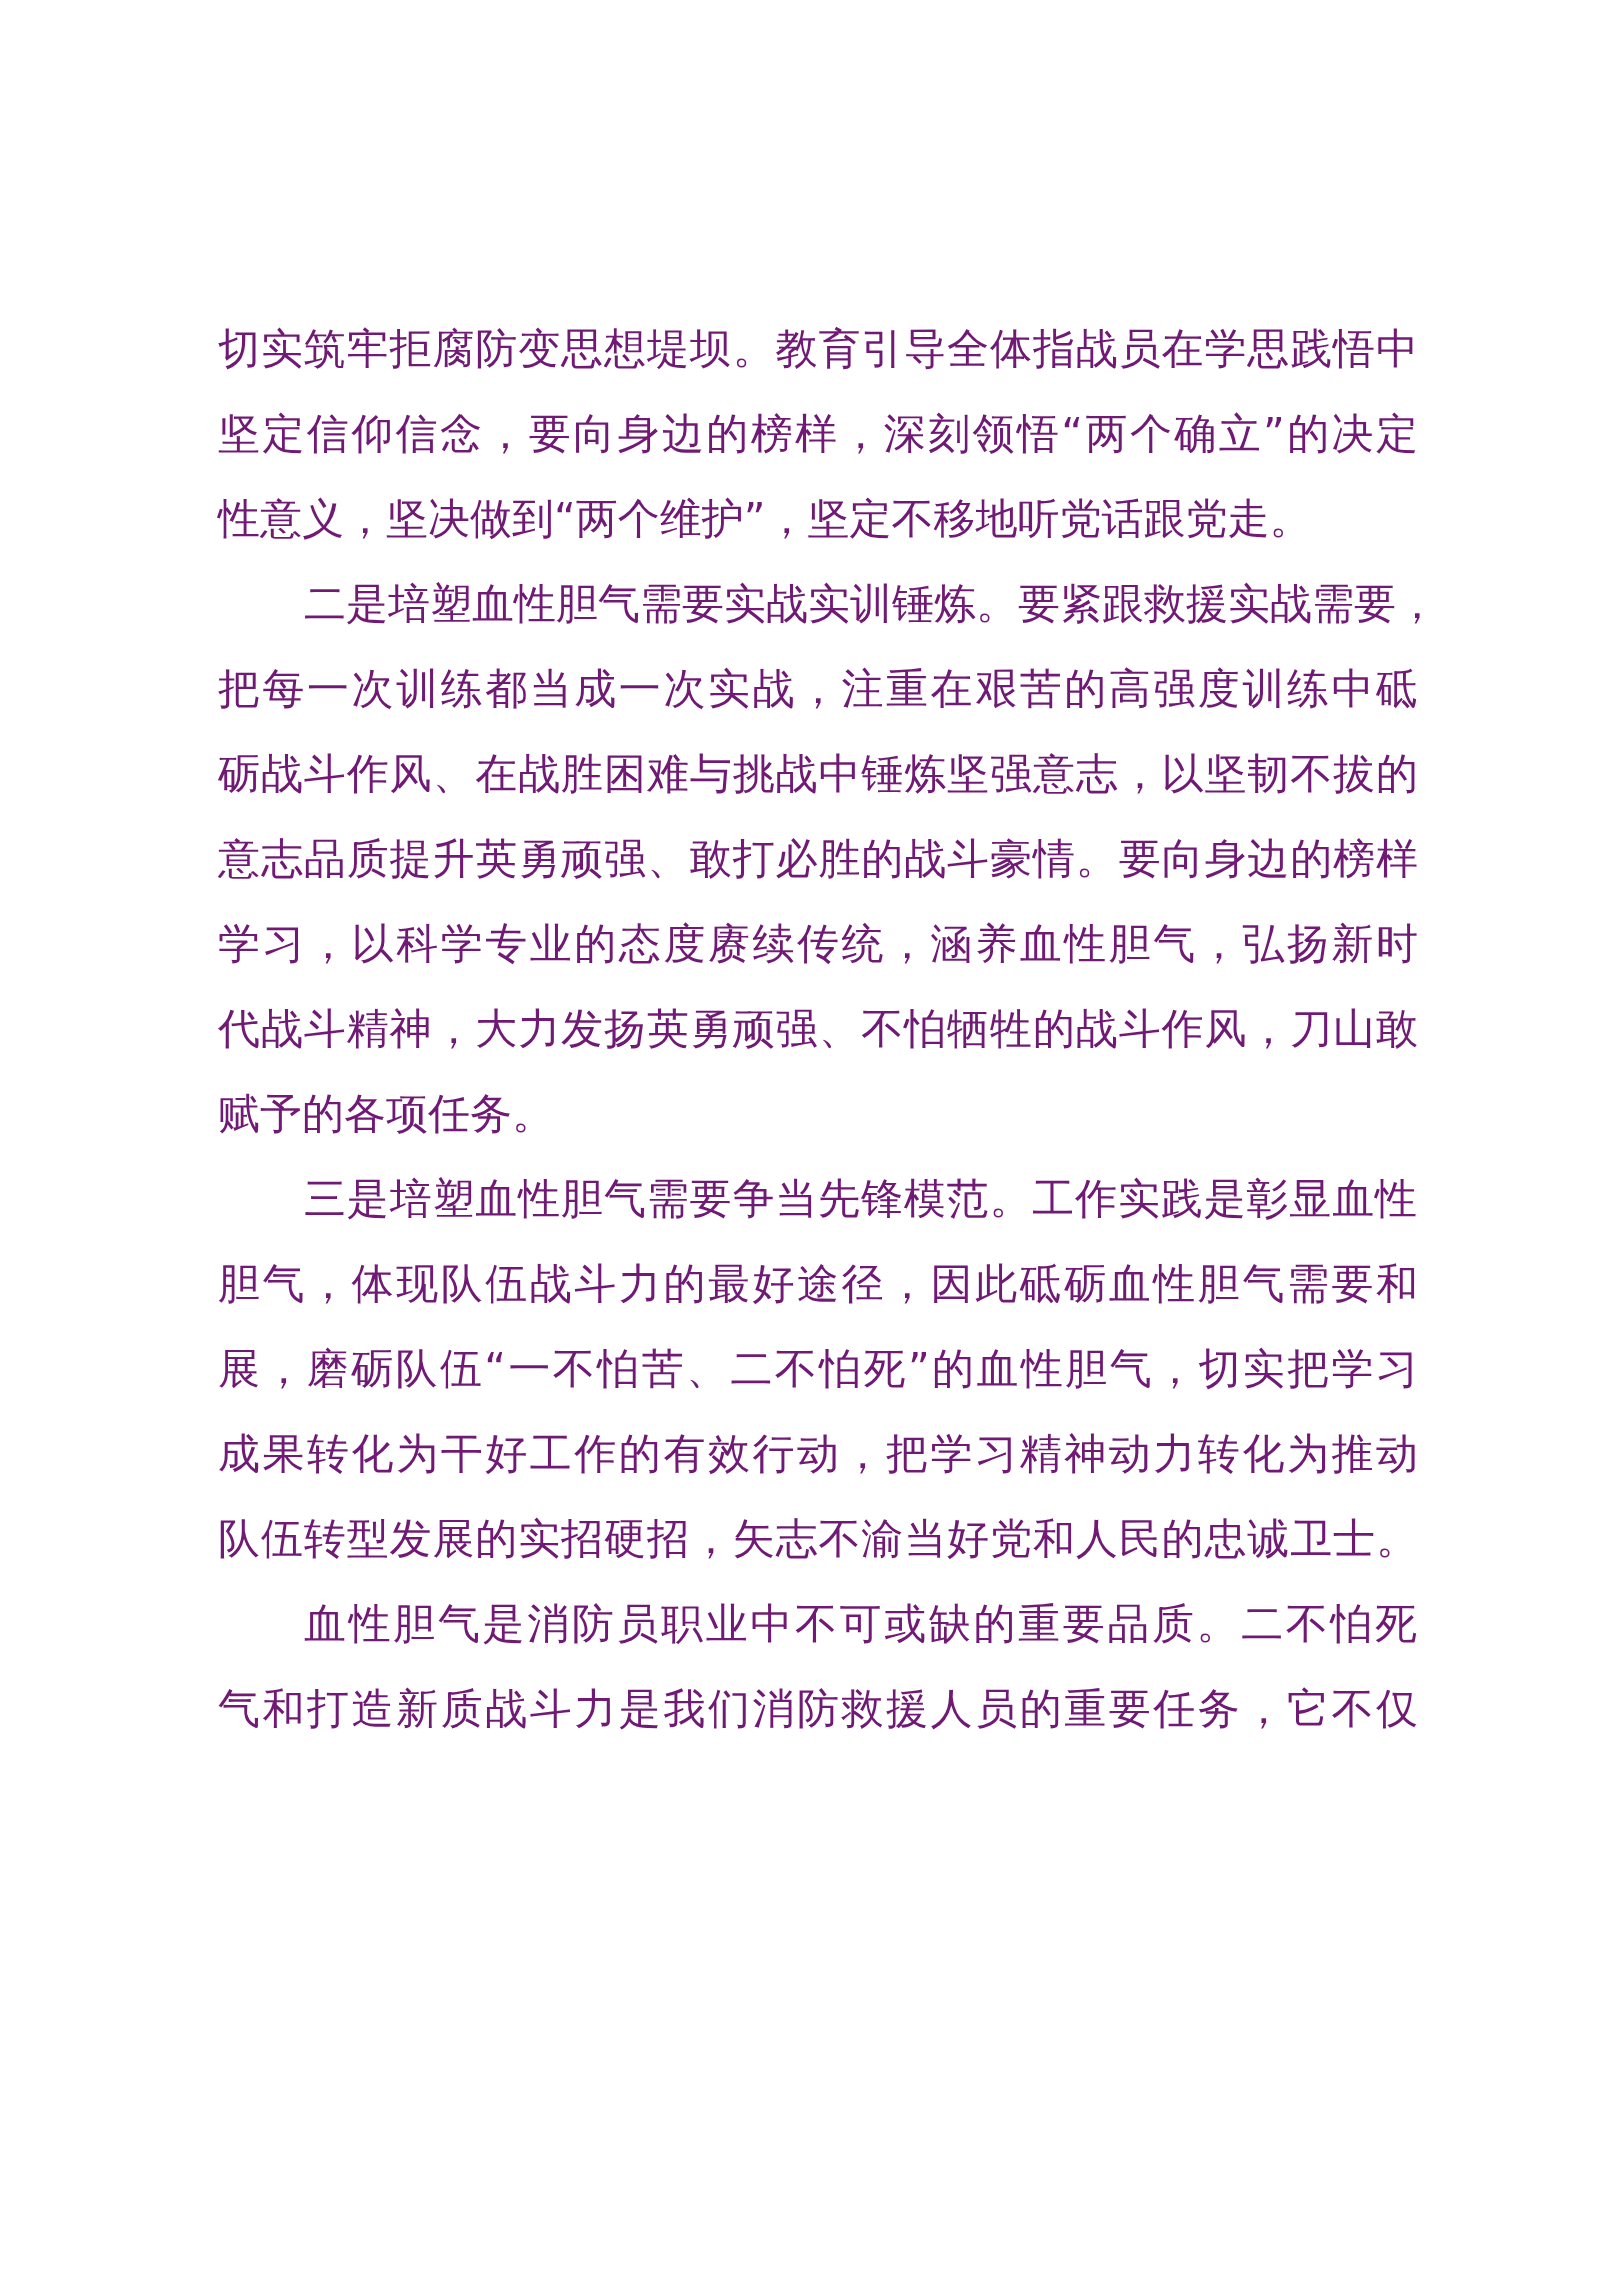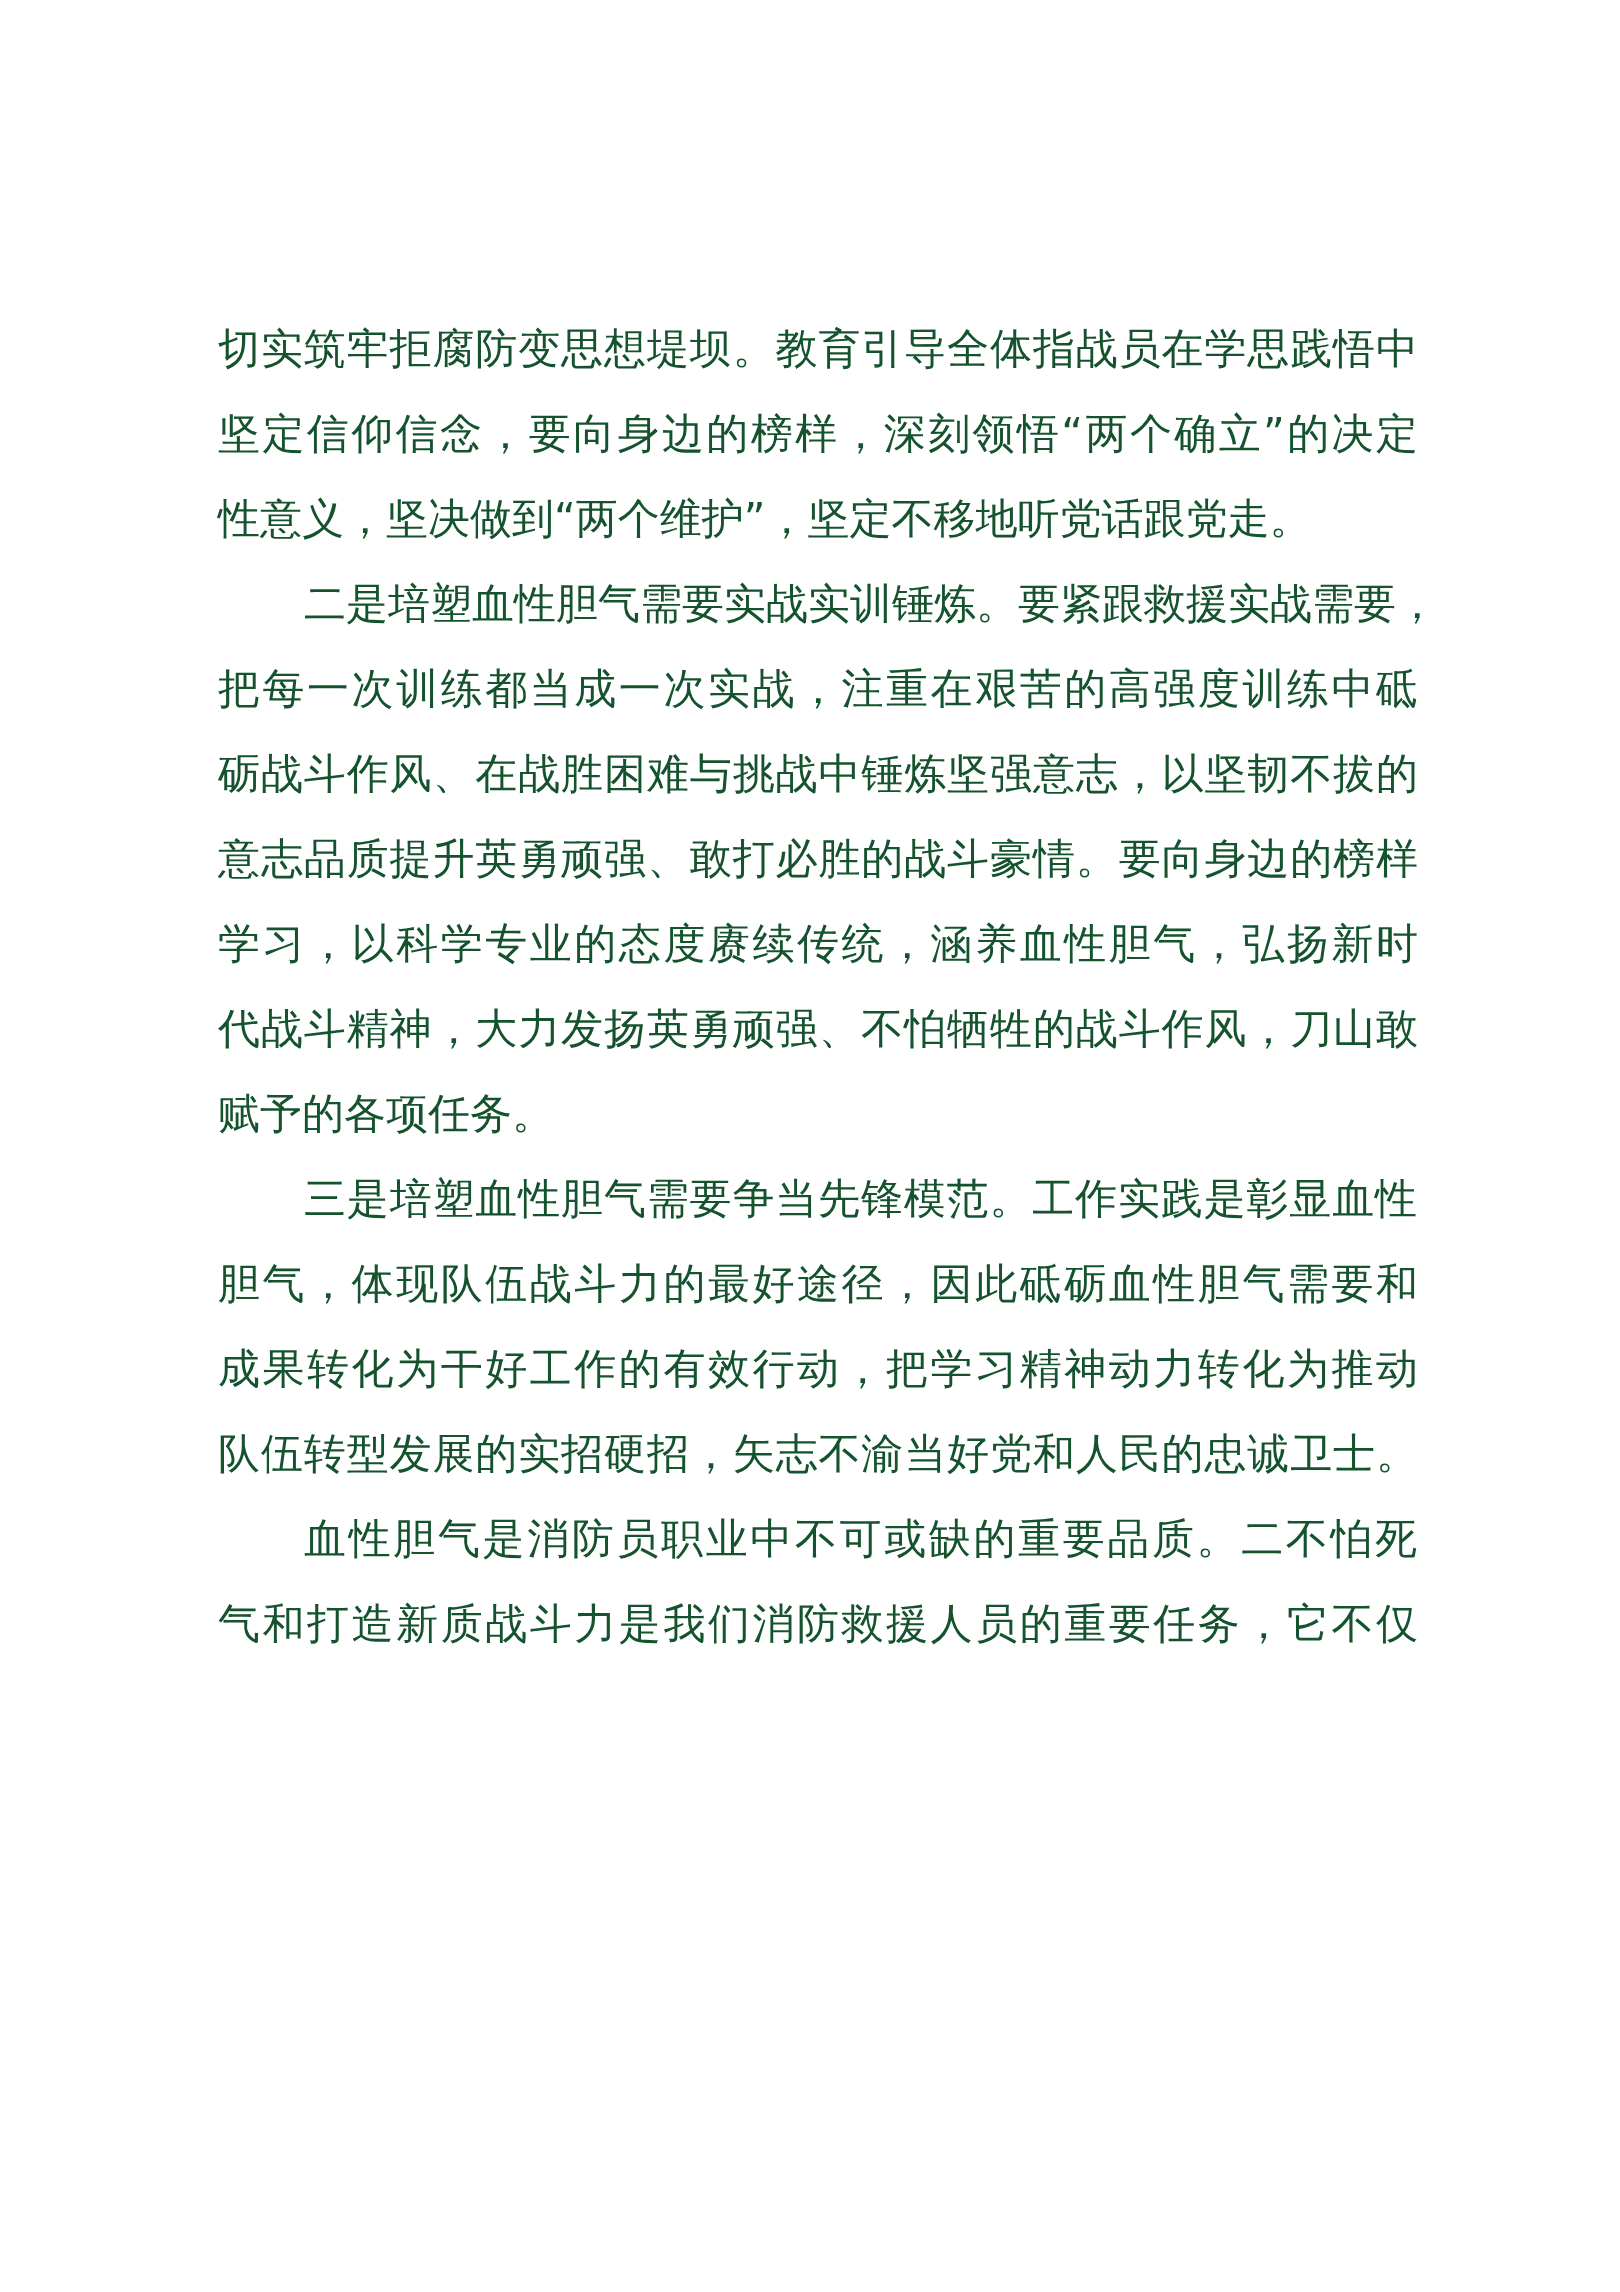--- a/index.html
+++ b/index.html
@@ -21,21 +21,21 @@
       background: #ffffff;
     }
     .body-text {
       position: absolute;
       left: 218px;
       top: 306px;
       width: 1215px;
       font-family: "DejaVu Sans", "Liberation Sans", sans-serif;
       font-size: 42px;
       line-height: 85px;
-      color: #14532d;
+      color: #701a75;
     }
     .line {
       display: block;
       white-space: nowrap;
       height: 85px;
       text-align: justify;
       text-align-last: justify;
       width: 1200px;
     }
     .line.indent {
@@ -64,20 +64,21 @@
       <span class="line">砺战斗作风、在战胜困难与挑战中锤炼坚强意志，以坚韧不拔的</span>
       <span class="line">意志品质提升英勇顽强、敢打必胜的战斗豪情。要向身边的榜样</span>
       <span class="line">学习，以科学专业的态度赓续传统，涵养血性胆气，弘扬新时</span>
       <span class="line">代战斗精神，大力发扬英勇顽强、不怕牺牲的战斗作风，刀山敢</span>
       <span class="line last">赋予的各项任务。</span>
     </div>
 
     <div>
       <span class="line indent">三是培塑血性胆气需要争当先锋模范。工作实践是彰显血性</span>
       <span class="line">胆气，体现队伍战斗力的最好途径，因此砥砺血性胆气需要和</span>
+      <span class="line">展，磨砺队伍“一不怕苦、二不怕死”的血性胆气，切实把学习</span>
       <span class="line">成果转化为干好工作的有效行动，把学习精神动力转化为推动</span>
       <span class="line">队伍转型发展的实招硬招，矢志不渝当好党和人民的忠诚卫士。</span>
     </div>
 
     <div>
       <span class="line indent">血性胆气是消防员职业中不可或缺的重要品质。二不怕死</span>
       <span class="line">气和打造新质战斗力是我们消防救援人员的重要任务，它不仅</span>
     </div>
 
   </div>

